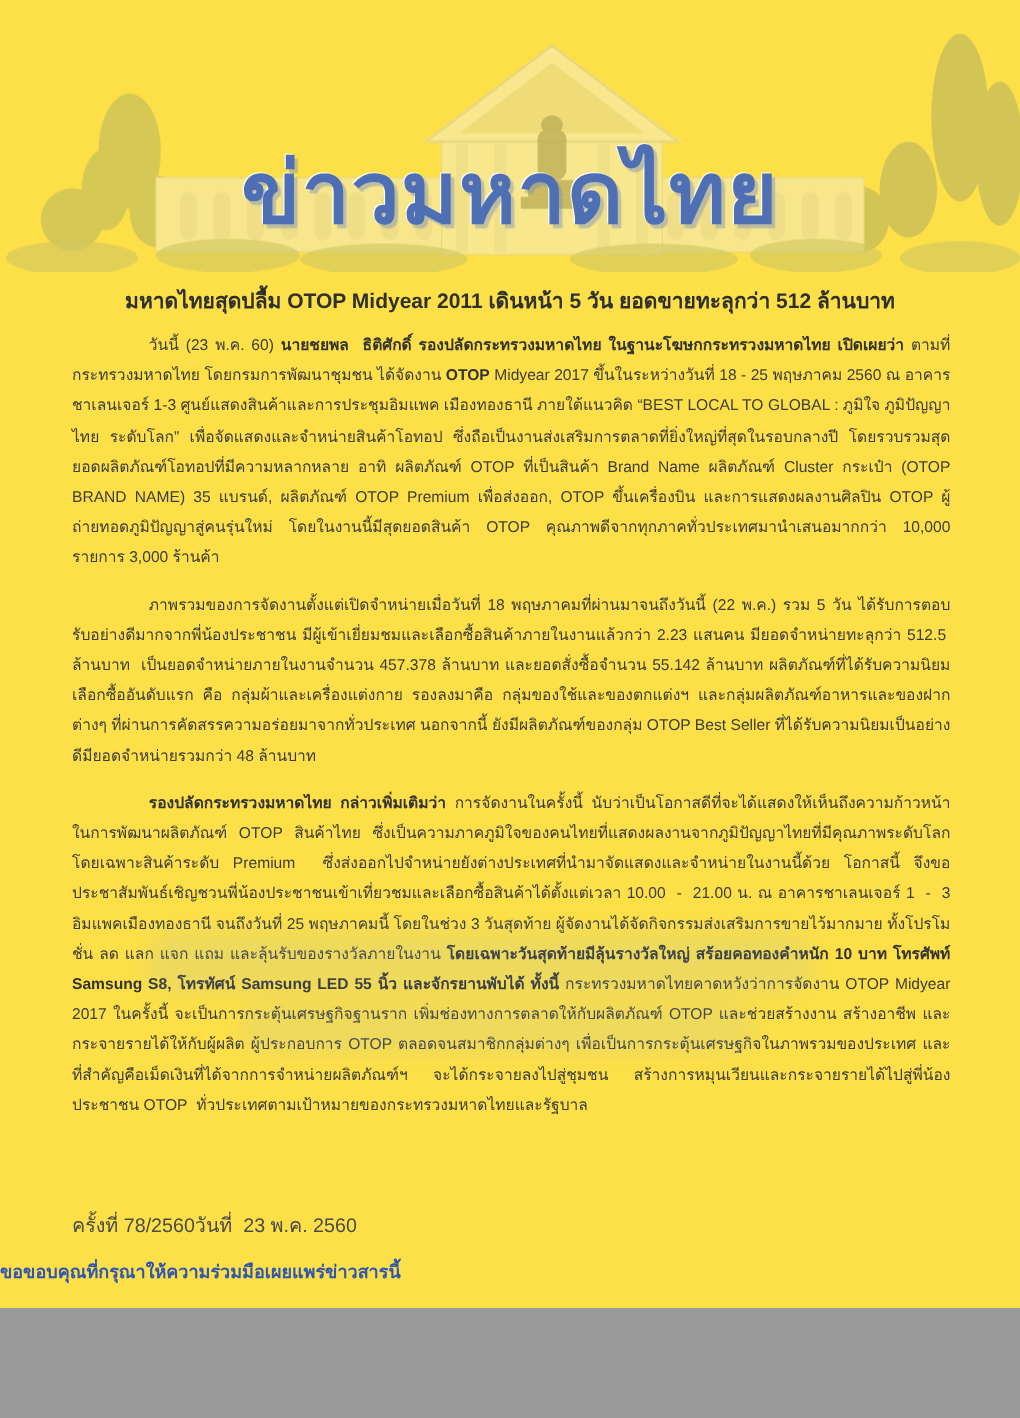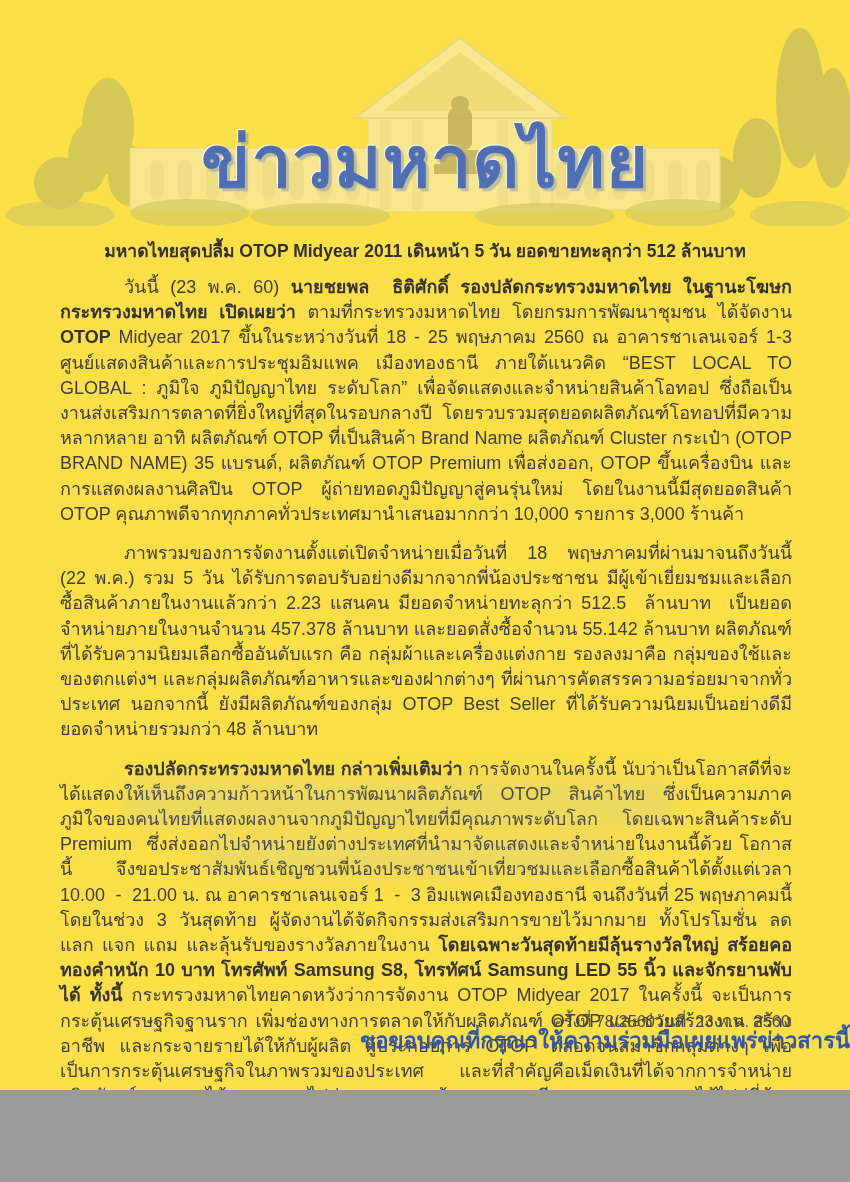--- a/index.html
+++ b/index.html
@@ -33,49 +33,49 @@
     text-align:center;
     font-weight:bold;
     font-size:17.5px;
     line-height:27px;
     color:#303030;
   }
   
   .article{
     margin:10px 58px 0 60px;
     text-align:justify;
-    font-size:18px;
+    font-size:13px;
     line-height:25.2px;
   }
   .article p{
     margin:0 0 14px 0;
     text-indent:64px;
   }
   .article b{font-weight:bold;color:#333;}
   
   .ghost{
     position:absolute;pointer-events:none;
     background:rgba(140,175,225,.14);
     filter:blur(9px);
     border-radius:40px;
   }
   .ghost.g1{left:120px;top:775px;width:560px;height:54px;}
   .ghost.g2{left:200px;top:838px;width:430px;height:40px;}
   
   .meta-row{
     position:absolute;left:60px;right:60px;top:1008px;
-    display:flex;justify-content:flex-end;
+    display:flex;justify-content:flex-start;
     font-size:16.4px;color:#4a4a4a;
   }
   
   .thanks{
-    position:absolute;left:0;right:0;top:1023px;
-    text-align:right;
+    position:absolute;left:0;right:0;top:1048px;
+    text-align:left;
     font-weight:bold;
-    font-size:22px;
+    font-size:15px;
     color:#3056b0;
   }
   
   .footer-bar{
     position:absolute;left:14px;right:18px;top:1093px;height:64px;
     background:#6287c3;
     box-shadow:inset 0 1px 0 rgba(255,255,255,.25);
     display:flex;flex-direction:column;justify-content:center;
     text-align:center;color:#ffffff;font-weight:bold;
   }

